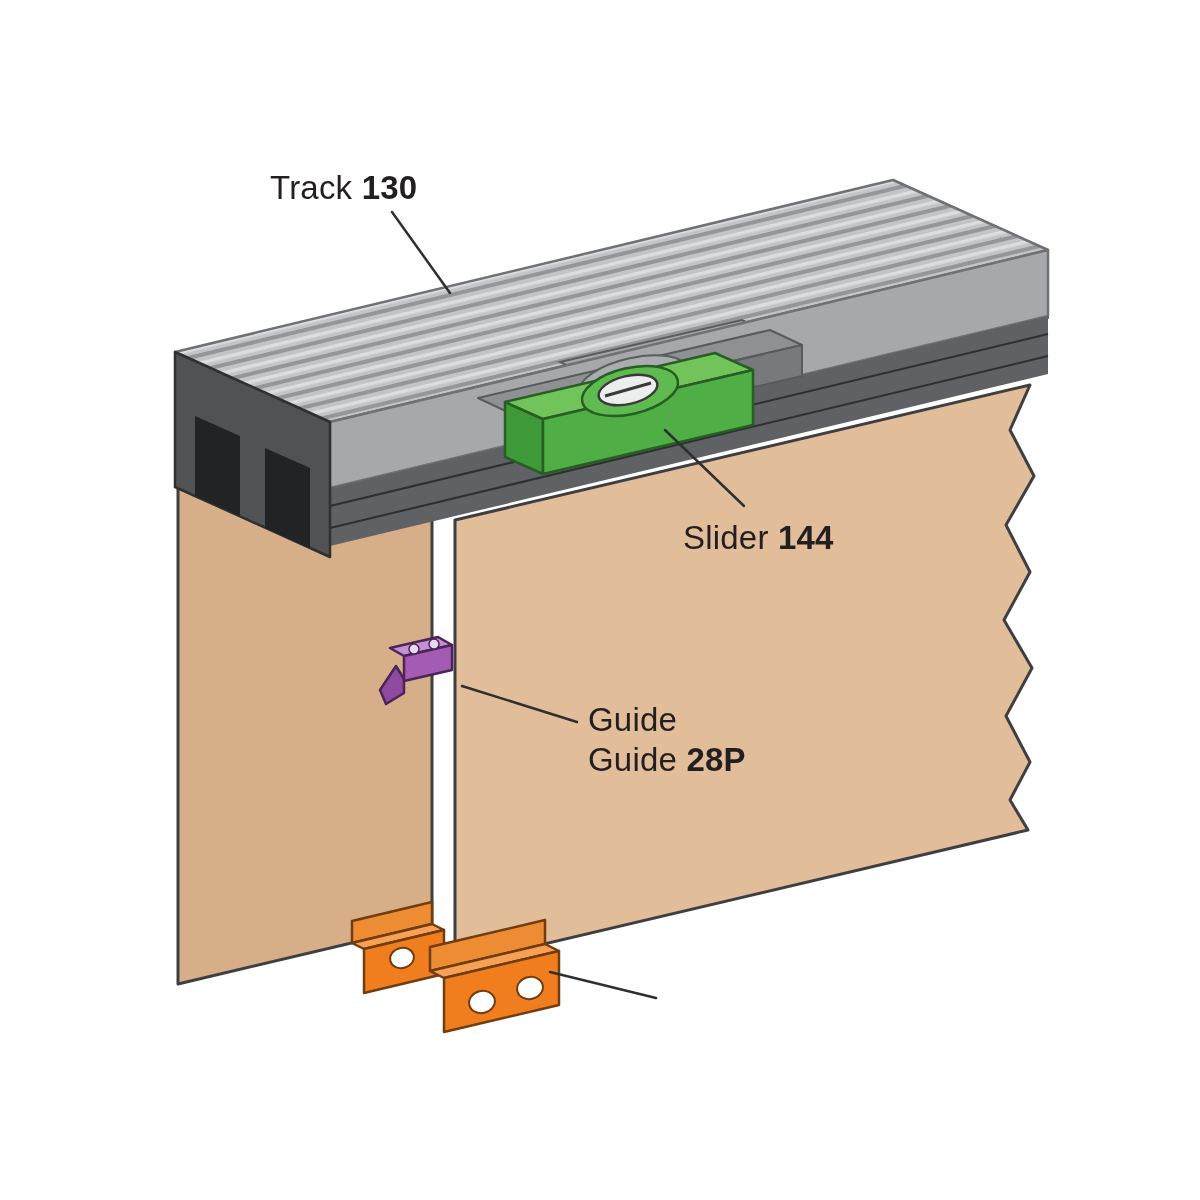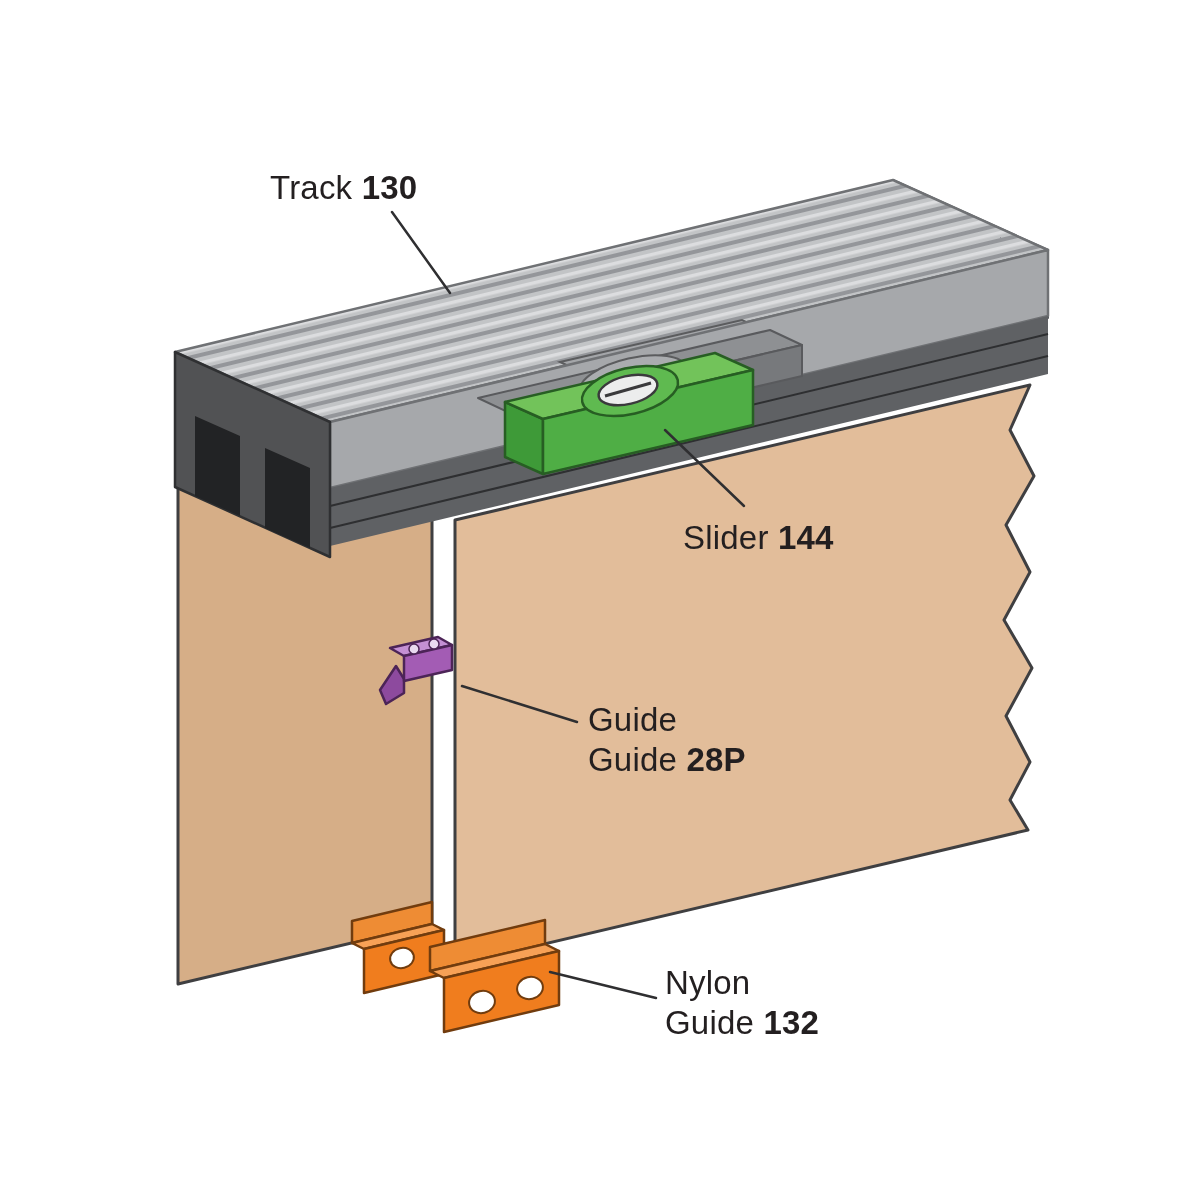--- a/index.html
+++ b/index.html
@@ -111,23 +111,14 @@
   <div class="label" style="left:588px;top:700px">
     <div>
       <span>Guide</span>
     </div>
     <div>
       <span>Guide</span>
       <b>28P</b>
     </div>
   </div>
 
-  <div class="label" style="left:665px;top:963px">
-    <div>
-      <span>Nylon</span>
-    </div>
-    <div>
-      <span>Guide</span>
-      <b>132</b>
-    </div>
-  </div>
 
 </div>
 
 </body></html>

